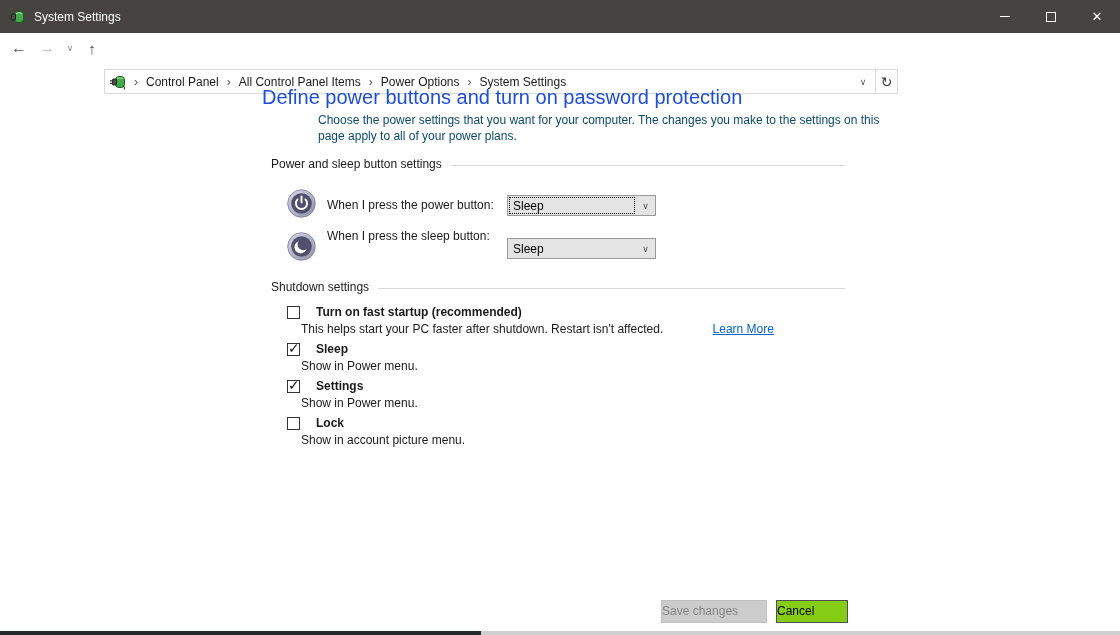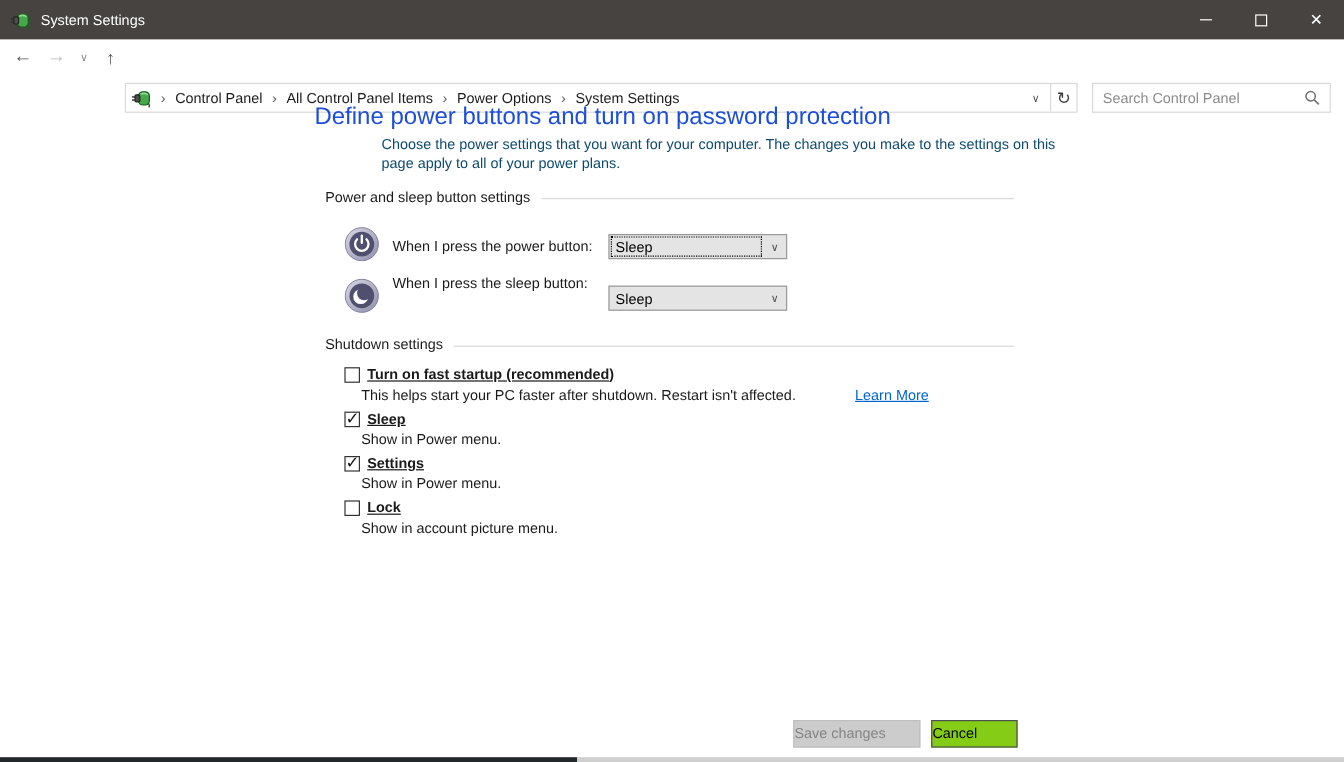--- a/index.html
+++ b/index.html
@@ -63,21 +63,21 @@
     background:#e4e4e4; border:1px solid #999; display:flex; align-items:center; padding-left:5px; }
   .dd-value { flex:1; font-size:12px; color:#000; }
   .dd-chevron { width:19px; text-align:center; color:#4d4d4d; font-size:9px; }
   .dropdown.focused .focus-rect { position:absolute; top:1px; left:1px; right:20px; bottom:1px;
     border:1px dotted #000; pointer-events:none; }
 
   .checkbox { position:absolute; left:287px; width:13px; height:13px;
     border:1px solid #333; background:#fff; }
   .checkbox.checked::after { content:"✓"; position:absolute; top:-4px; left:0px;
     font-size:14px; color:#111; }
-  .opt-label { position:absolute; left:306px; font-weight:bold; white-space:nowrap;text-decoration:underline; }
+  .opt-label { position:absolute; left:316px; font-weight:bold; white-space:nowrap; }
   .opt-desc { position:absolute; left:301px; white-space:nowrap; }
   .learn-link { color:#0066cc; text-decoration:underline; cursor:pointer;padding-left:46px; }
 
   
   .btn { position:absolute; top:600px; height:23px; line-height:21px; font-size:12px; }
   .btn-save { left:661px; width:106px; background:#cccccc; border:1px solid #bfbfbf; color:#848484; }
   .btn-cancel { left:776px; width:72px; background:#84cc16; border:1px solid #4f4f4f; color:#000; cursor:pointer; }
 
   
   .strip-dark  { position:absolute; left:0; bottom:0; width:481px; height:4px; background:#23282a; }
@@ -141,27 +141,20 @@
     <span class="crumb-sep">›</span>
     <span class="crumb-item">System Settings</span>
     <div class="addr-right">
       <span class="addr-chevron">∨</span>
       <div class="refresh-btn">
           <span>↻</span>
         </div>
     </div>
   </div>
 
-  <div class="searchbox">
-    <input type="text" placeholder="Search Control Panel" style="">
-    <svg width="13" height="13" viewBox="0 0 13 13">
-      <circle cx="5.2" cy="5.2" r="3.9" fill="none" stroke="#6f6f6f" stroke-width="1.3"></circle>
-      <line x1="8.2" y1="8.2" x2="12" y2="12" stroke="#6f6f6f" stroke-width="1.3"></line>
-    </svg>
-  </div>
 </div>
 
 <h1 class="page-title">Define power buttons and turn on password protection</h1>
 <p class="intro">Choose the power settings that you want for your computer. The changes you make to the settings on this page apply to all of your power plans.</p>
 
 <div class="section-header sec-power">
   <span class="sh-label">Power and sleep button settings</span>
   <span class="sh-line"></span>
 </div>
 

